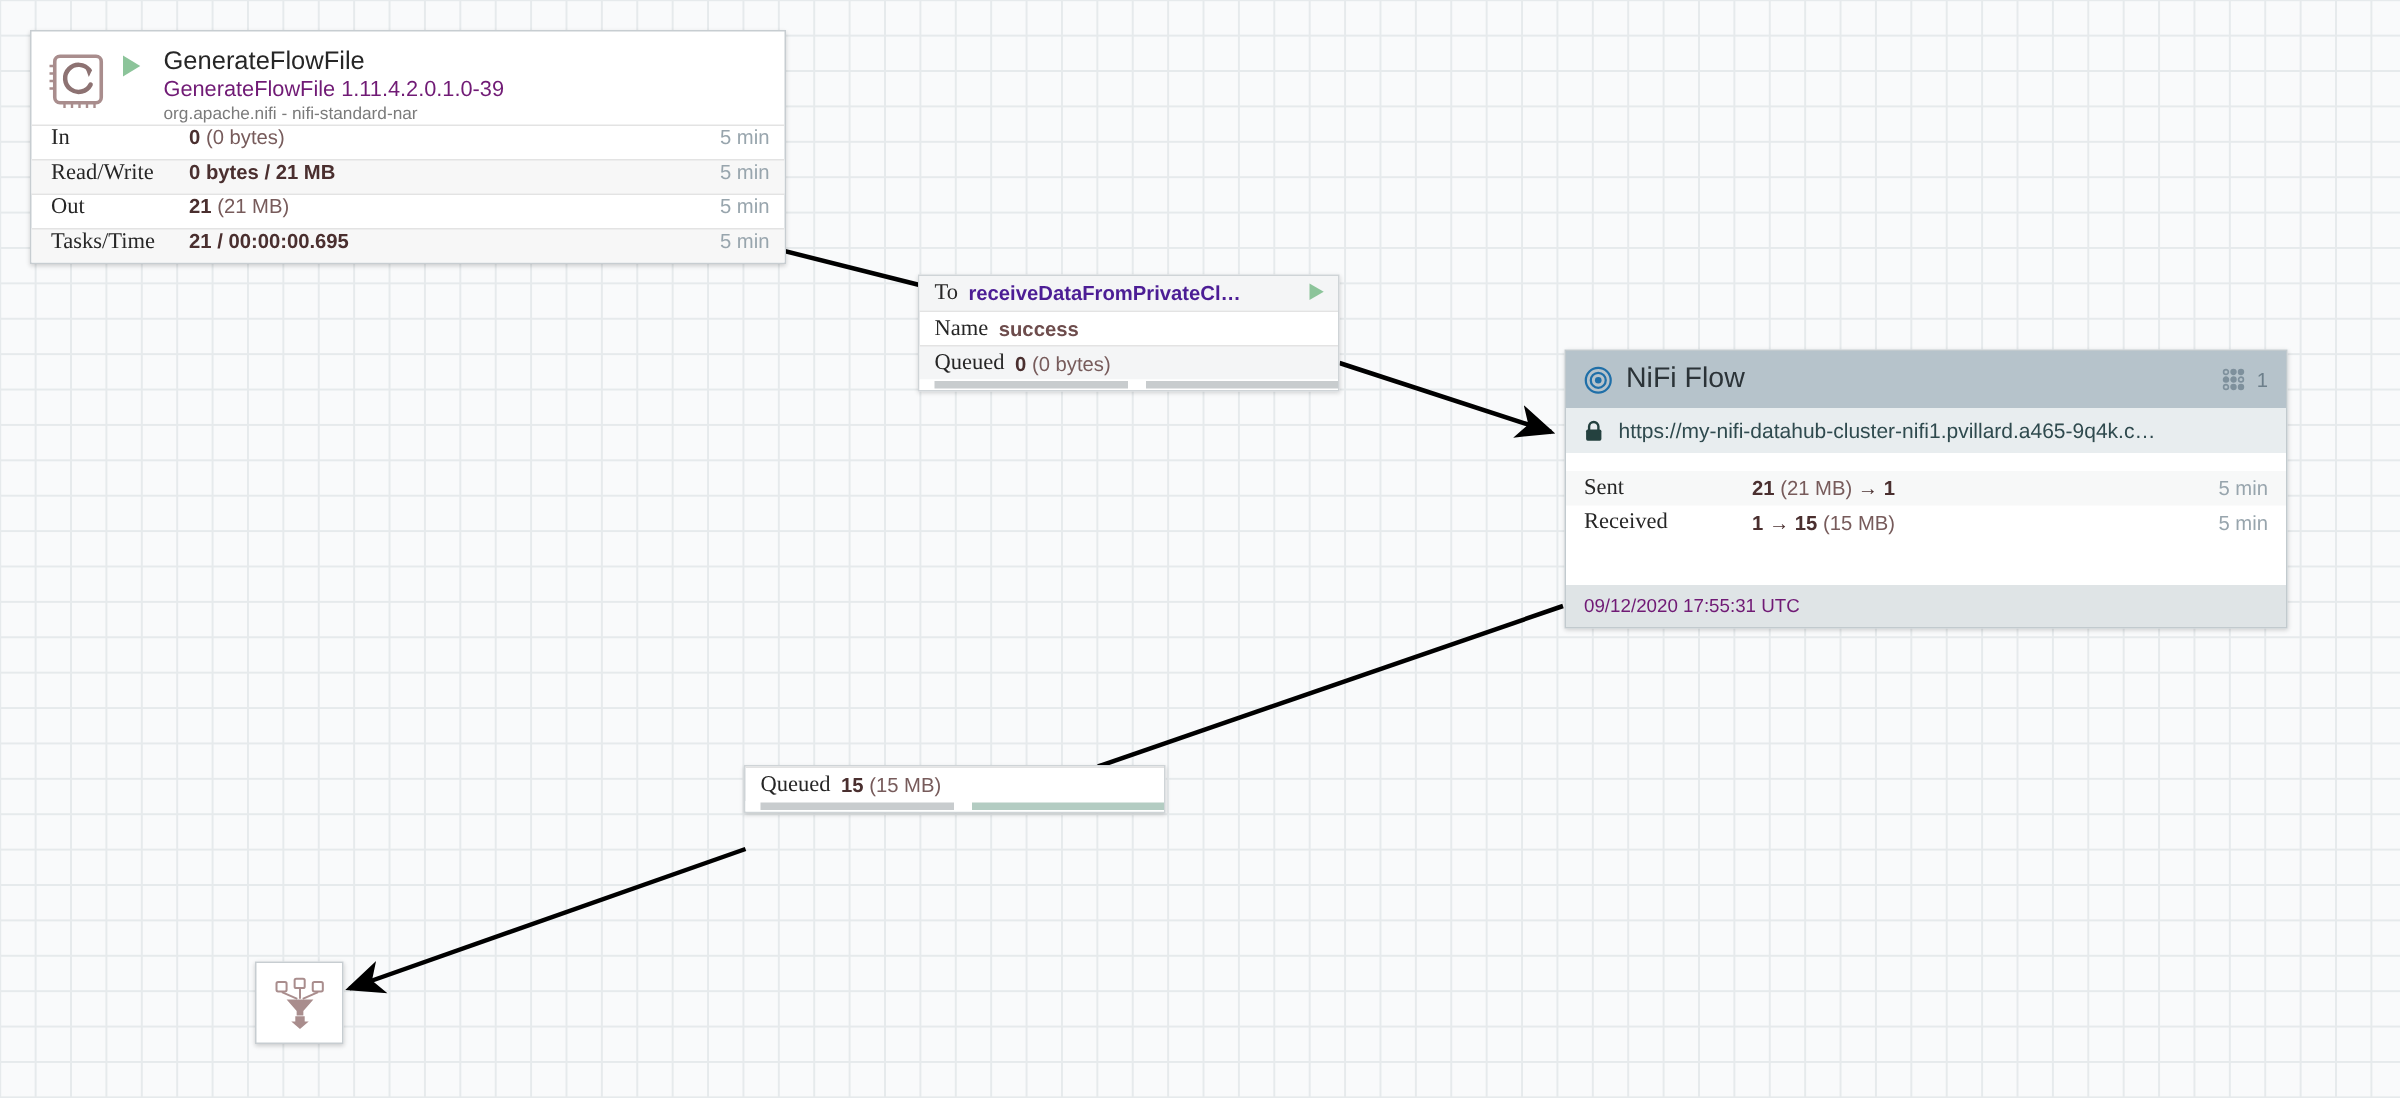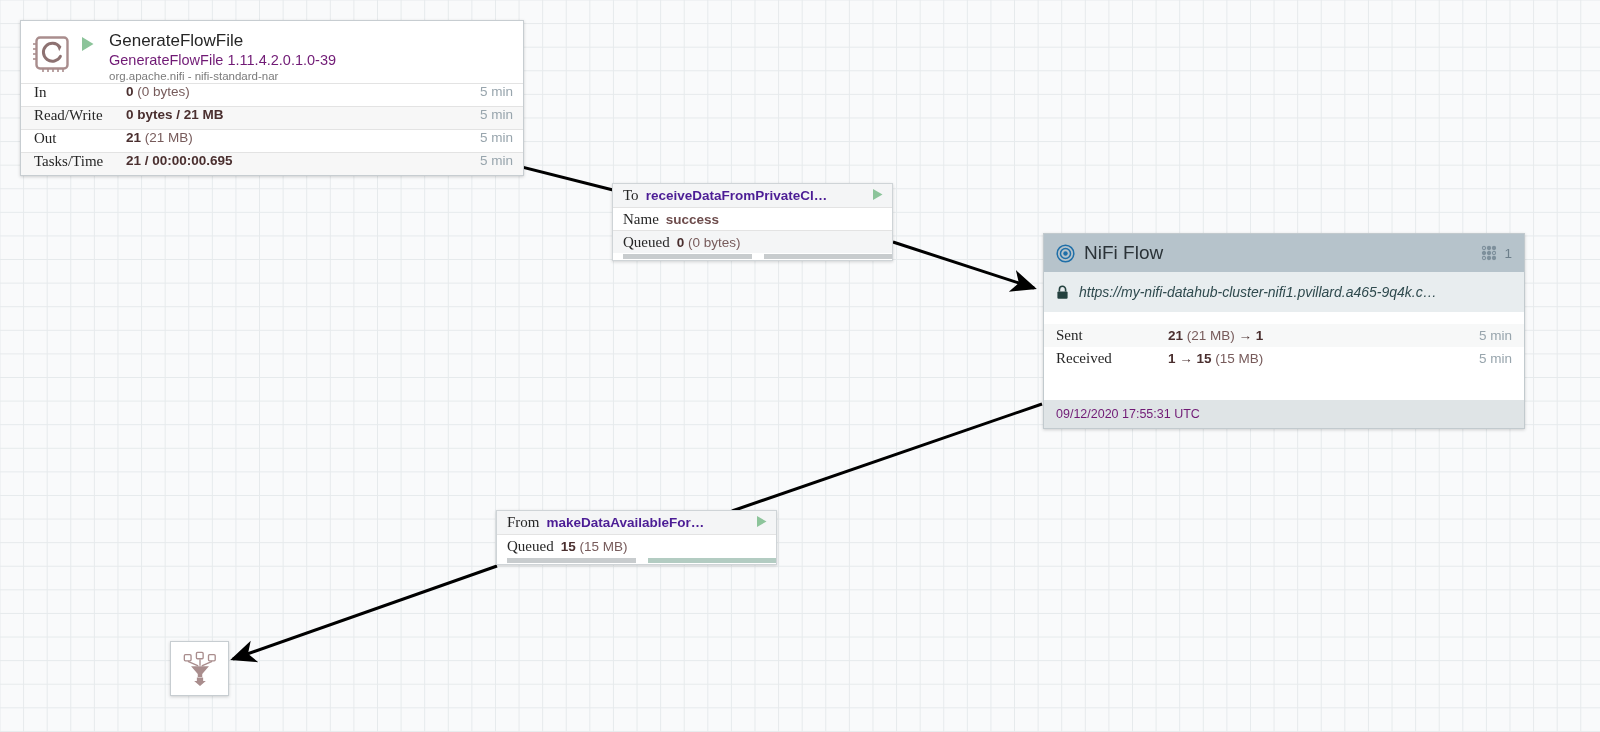--- a/index.html
+++ b/index.html
@@ -180,25 +180,24 @@
   .rpg-head-icon { width: 19px; height: 19px; margin-right: 9px; flex: 0 0 19px; }
   .rpg-title { font-size: 19px; color: #2b3338; flex: 1 1 auto; }
   .rpg-count {
     font-size: 13.5px;
     color: #6d7f8b;
     margin-left: 7px;
   }
   .rpg-url {
     display: flex;
     align-items: center;
-    height: 40px;
+    height: 30px;
     background: #e8edef;
     padding: 12px 12px;
     box-sizing: border-box;
-    font-style: italic;
   }
   .rpg-url-text {
     font-size: 14px;
     color: #2f4a4e;
     margin-left: 10px;
     overflow: hidden;
     text-overflow: ellipsis;
     white-space: nowrap;
   }
   .rpg-body { padding: 12px 0 0 0; background: #ffffff; height: 88px; box-sizing: border-box;}
@@ -413,29 +412,20 @@
         <span class="rpg-time">5 min</span>
       </div>
     </div>
 
     <div class="rpg-foot">
       <span>09/12/2020 17:55:31 UTC</span>
     </div>
   </div>
 
   <div class="conn" style="left:496px; top:510px; width:281px;">
-    <div class="conn-row shaded">
-      <span class="conn-key">From</span>
-      <span class="conn-val">makeDataAvailableFor…</span>
-      <span class="conn-arrow">
-        <svg viewBox="0 0 12 13" width="12" height="13" xmlns="http://www.w3.org/2000/svg">
-          <path d="M1,1 L10.5,6.5 L1,12 Z" fill="#8cc49a"></path>
-        </svg>
-      </span>
-    </div>
     <div class="conn-row lined">
       <span class="conn-key">Queued</span>
       <span class="conn-q">
         <b>15</b>
         <span>(15 MB)</span>
       </span>
     </div>
     <div class="conn-bars">
       <div class="bar" style="width:129px; margin-left:10px; background:#c8ccce;"></div>
       <div class="bar" style="width:129px; margin-left:12px; background:#b3ccc2;"></div>

